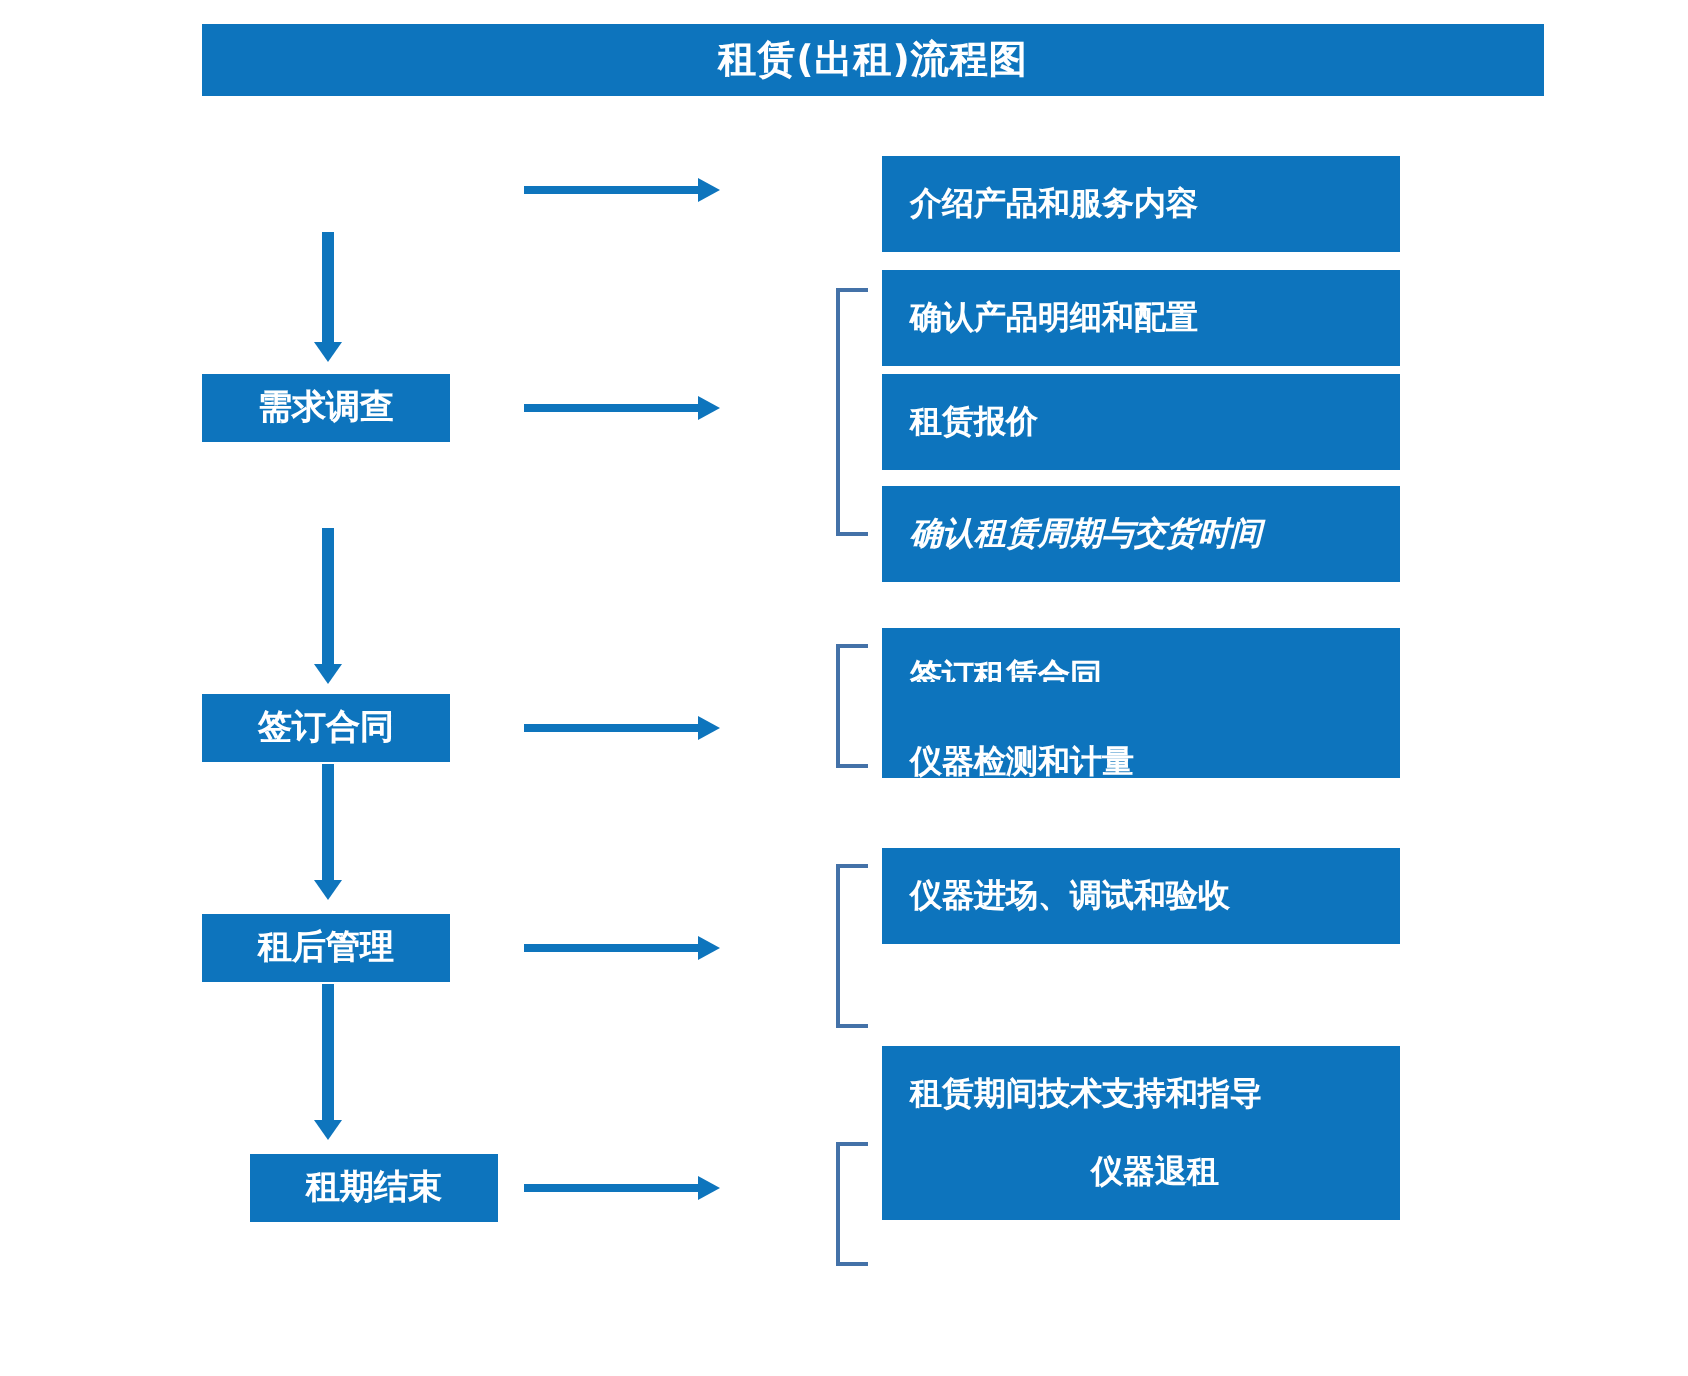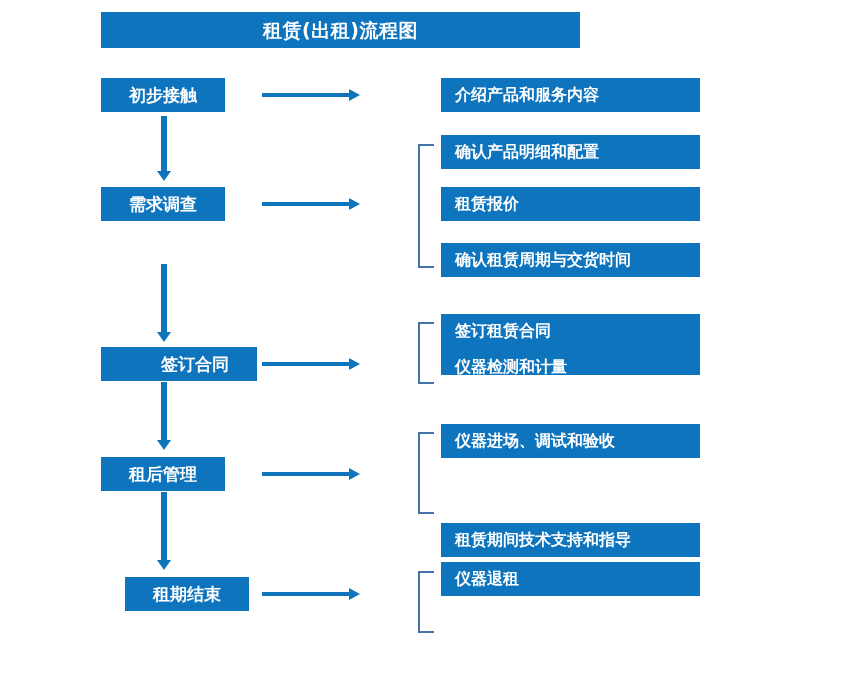--- a/index.html
+++ b/index.html
@@ -22,21 +22,21 @@
     top: 0;
     width: 844px;
     height: 688px;
   }
 
   
   .title-bar {
     position: absolute;
     left: 101px;
     top: 12px;
-    width: 479px;
+    width: 671px;
     height: 36px;
     background: #0d74bd;
     display: flex;
     align-items: center;
     justify-content: center;
   }
   .title-bar .title-text {
     color: #ffffff;
     font-size: 19px;
     font-weight: bold;
@@ -60,21 +60,21 @@
     font-size: 17px;
     font-weight: bold;
     line-height: 1;
   }
 
   
   .detail-box {
     position: absolute;
     left: 441px;
     width: 259px;
-    height: 34px;
+    height: 48px;
     background: #0d74bd;
     display: flex;
     align-items: center;
   }
   .detail-box .detail-label {
     color: #ffffff;
     font-size: 16px;
     font-weight: bold;
     padding-left: 14px;
     line-height: 1;
@@ -143,23 +143,20 @@
 </style>
 </head>
 <body>
 
 <div id="canvas">
 
   <div class="title-bar">
     <span class="title-text">租赁(出租)流程图</span>
   </div>
 
-  <div class="stage-box" style="top:78px;">
-    <span class="stage-label">初步接触</span>
-  </div>
 
   <div class="h-arrow" style="top:89px;">
     <div class="shaft"></div>
     <div class="head"></div>
   </div>
 
   <div class="detail-box" style="top:78px;">
     <span class="detail-label">介绍产品和服务内容</span>
   </div>
 
@@ -178,30 +175,30 @@
   </div>
 
   <div class="bracket" style="top:144px; height:124px;"></div>
 
   <div class="detail-box" style="top:187px;">
     <span class="detail-label">租赁报价</span>
   </div>
   <div class="detail-box" style="top:135px;">
     <span class="detail-label">确认产品明细和配置</span>
   </div>
-  <div class="detail-box" style="top:243px;">
+  <div class="detail-box" style="top:243px;font-style:italic;">
     <span class="detail-label">确认租赁周期与交货时间</span>
   </div>
 
   <div class="v-arrow" style="top:264px; height:78px;">
     <div class="shaft" style="height:68px;"></div>
     <div class="head" style="top:68px;"></div>
   </div>
 
-  <div class="stage-box" style="top:347px;padding-left:32px;">
+  <div class="stage-box" style="top:347px;">
     <span class="stage-label">签订合同</span>
   </div>
 
   <div class="h-arrow" style="top:358px;">
     <div class="shaft"></div>
     <div class="head"></div>
   </div>
 
   <div class="bracket" style="top:322px; height:62px;"></div>
 
@@ -244,17 +241,17 @@
     <span class="stage-label">租期结束</span>
   </div>
 
   <div class="h-arrow" style="top:588px;">
     <div class="shaft"></div>
     <div class="head"></div>
   </div>
 
   <div class="bracket" style="top:571px; height:62px;"></div>
 
-  <div class="detail-box" style="top:562px;">
+  <div class="detail-box" style="top:562px;justify-content:center;">
     <span class="detail-label">仪器退租</span>
   </div>
 
 </div>
 
 </body></html>

